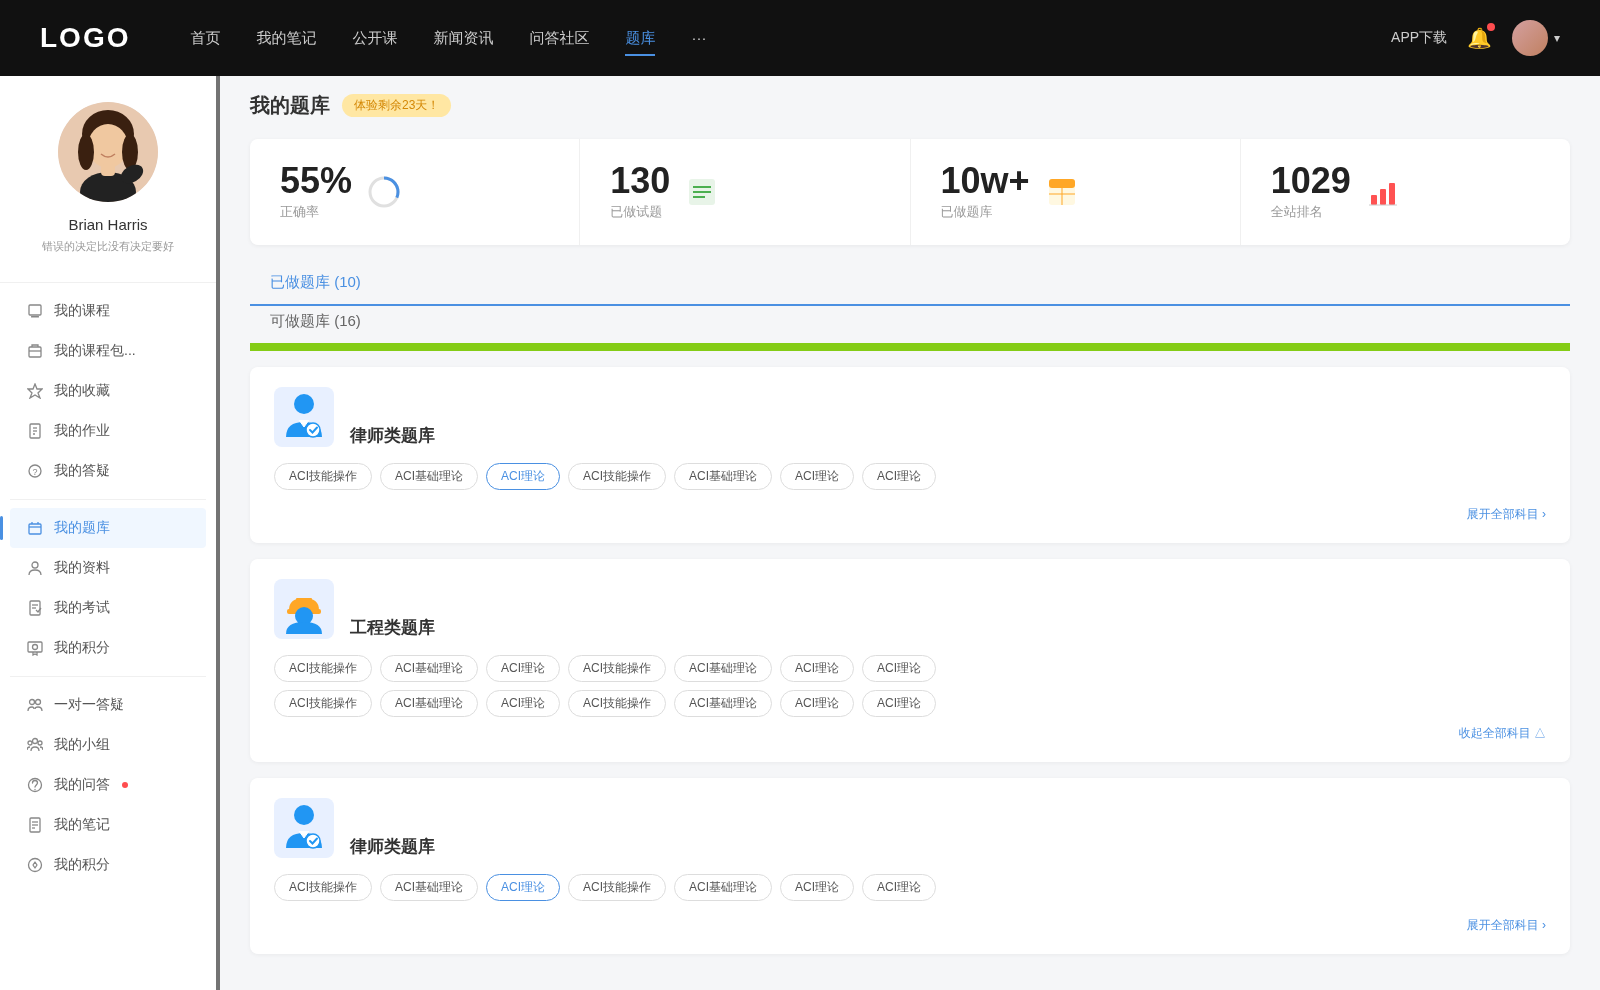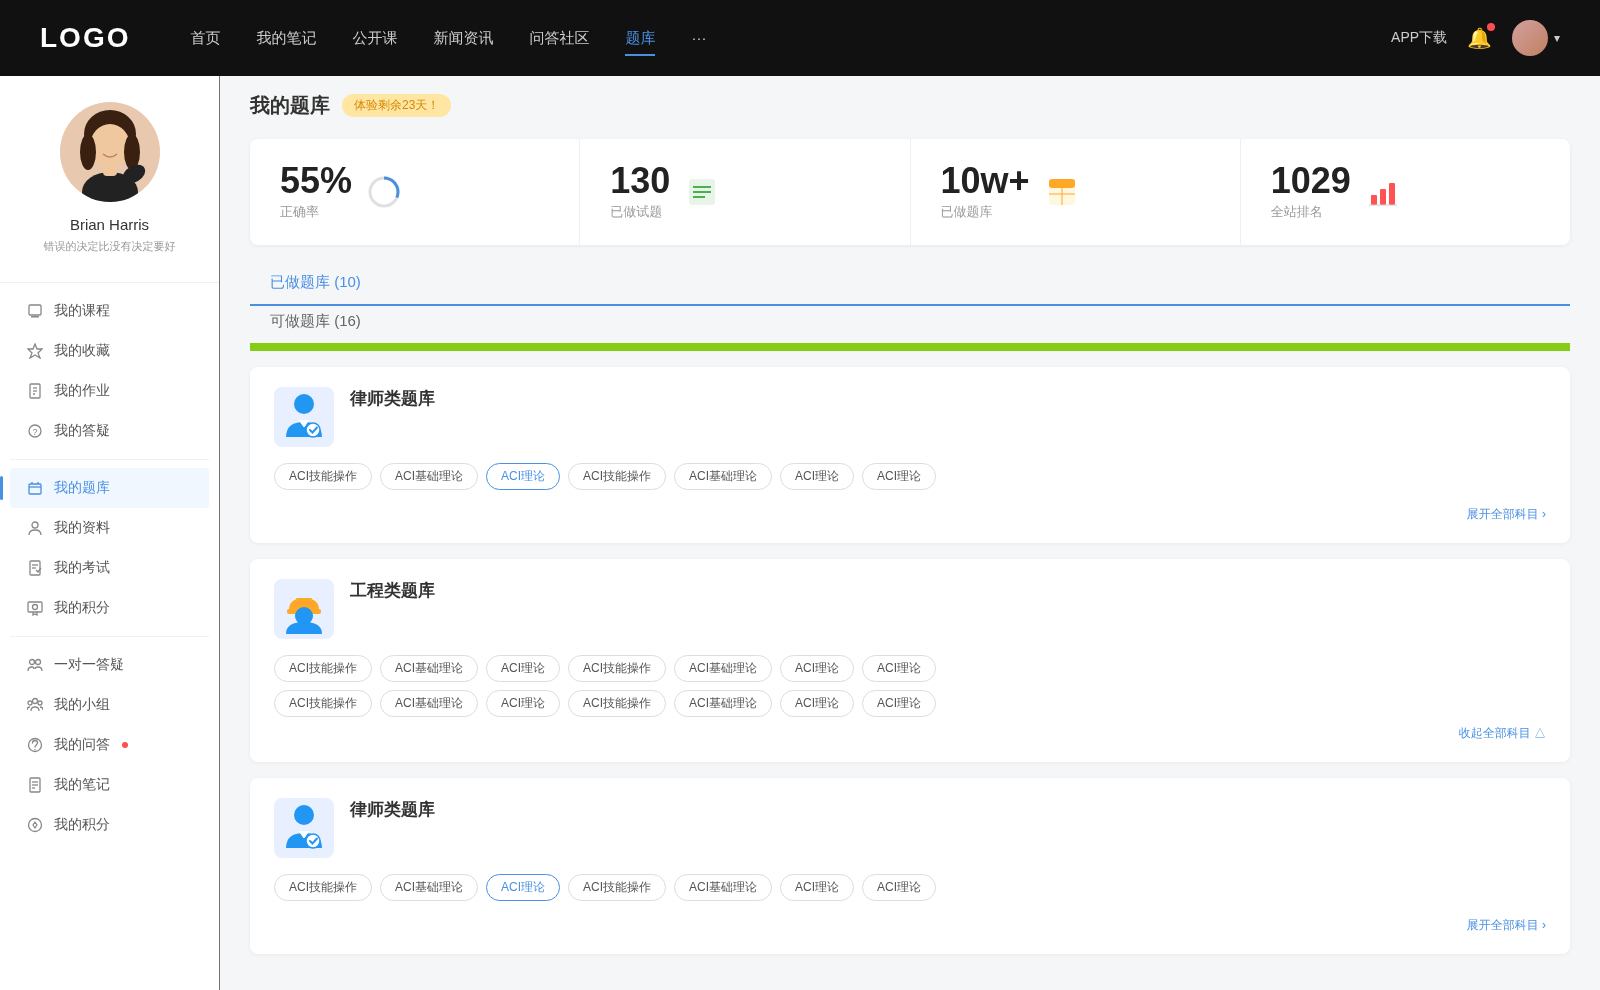--- a/index.html
+++ b/index.html
@@ -98,21 +98,21 @@
       padding-top: 72px;
       display: flex;
       min-height: 990px;
     }
 
     
     .sidebar {
       width: 220px;
       background: #fff;
       min-height: calc(990px - 72px);
-      border-right: 1px solid #737373;
+      border-right: 4px solid #737373;
       flex-shrink: 0;
       padding-bottom: 32px;
     }
     .sidebar-profile {
       display: flex;
       flex-direction: column;
       align-items: center;
       padding: 30px 20px 20px;
     }
     .profile-avatar {
@@ -281,21 +281,21 @@
     
     .qbank-card {
       background: #fff;
       border-radius: 8px;
       margin-bottom: 16px;
       padding: 20px 24px;
       box-shadow: 0 1px 4px rgba(0,0,0,0.05);
     }
     .qbank-header {
       display: flex;
-      align-items: flex-start;
+      align-items: flex-end;
       gap: 16px;
       margin-bottom: 16px;
     }
     .qbank-icon-wrap {
       width: 60px;
       height: 60px;
       background: #e8f0ff;
       border-radius: 8px;
       display: flex;
       align-items: center;
@@ -407,20 +407,30 @@
       <div class="menu-item">
         <span class="menu-icon">
           <svg width="16" height="16" viewBox="0 0 16 16" fill="#888">
               <rect x="2" y="2" width="12" height="10" rx="1" fill="none" stroke="#888" stroke-width="1.3"></rect>
               <rect x="4" y="13" width="8" height="1.5" rx="0.5" fill="#888"></rect>
             </svg>
         </span>
         <span>我的课程</span>
       </div>
 
+      <div class="menu-item">
+        <span class="menu-icon">
+          <svg width="16" height="16" viewBox="0 0 16 16" fill="none" stroke="#888" stroke-width="1.3">
+              <rect x="2" y="4" width="12" height="10" rx="1"></rect>
+              <path d="M5 4 L5 2 L11 2 L11 4"></path>
+              <line x1="2" y1="8" x2="14" y2="8"></line>
+            </svg>
+        </span>
+        <span>我的课程包...</span>
+      </div>
 
       <div class="menu-item">
         <span class="menu-icon">
           <svg width="16" height="16" viewBox="0 0 16 16" fill="none" stroke="#888" stroke-width="1.3">
               <polygon points="8,1 10,6 15,6 11,10 13,15 8,12 3,15 5,10 1,6 6,6"></polygon>
             </svg>
         </span>
         <span>我的收藏</span>
       </div>
 

